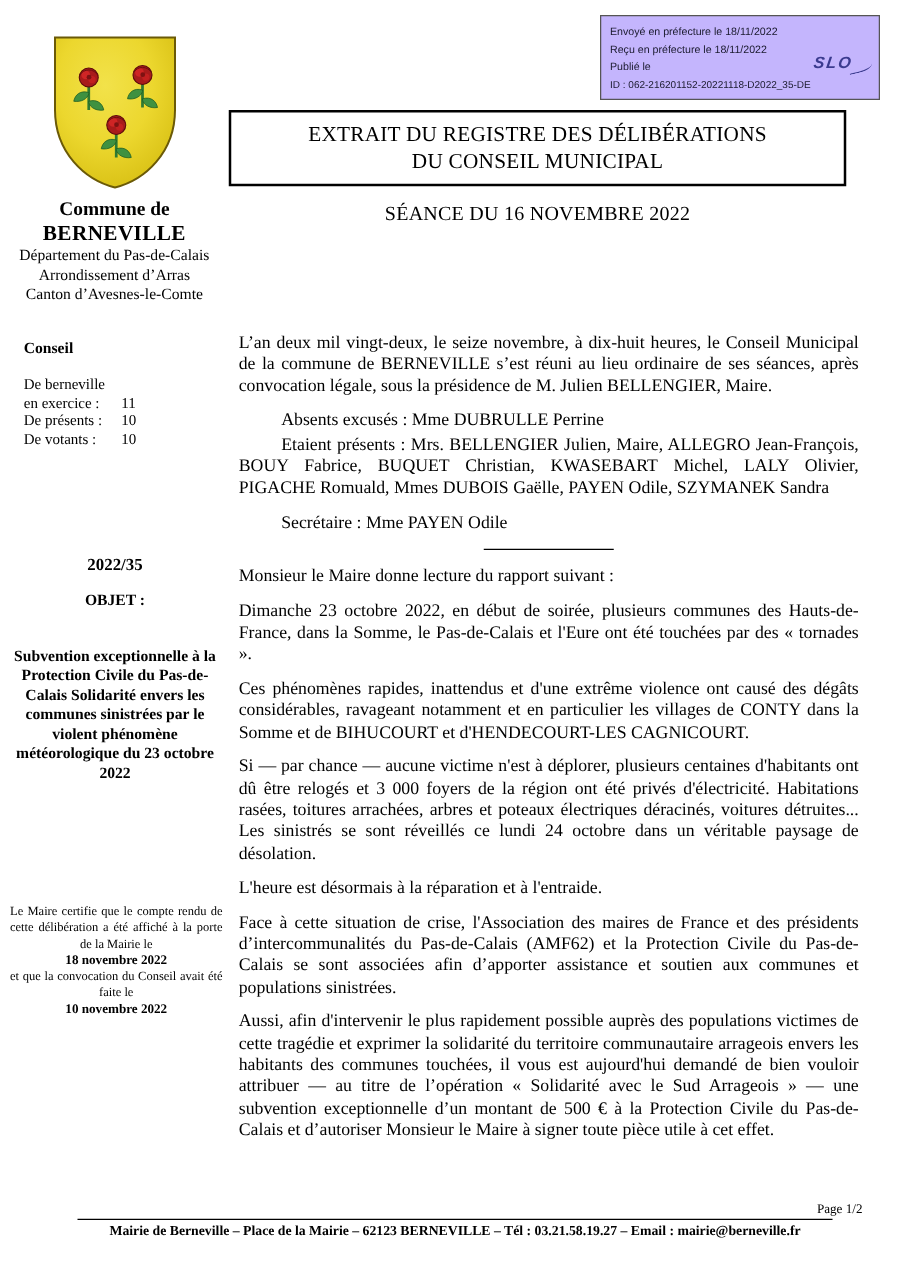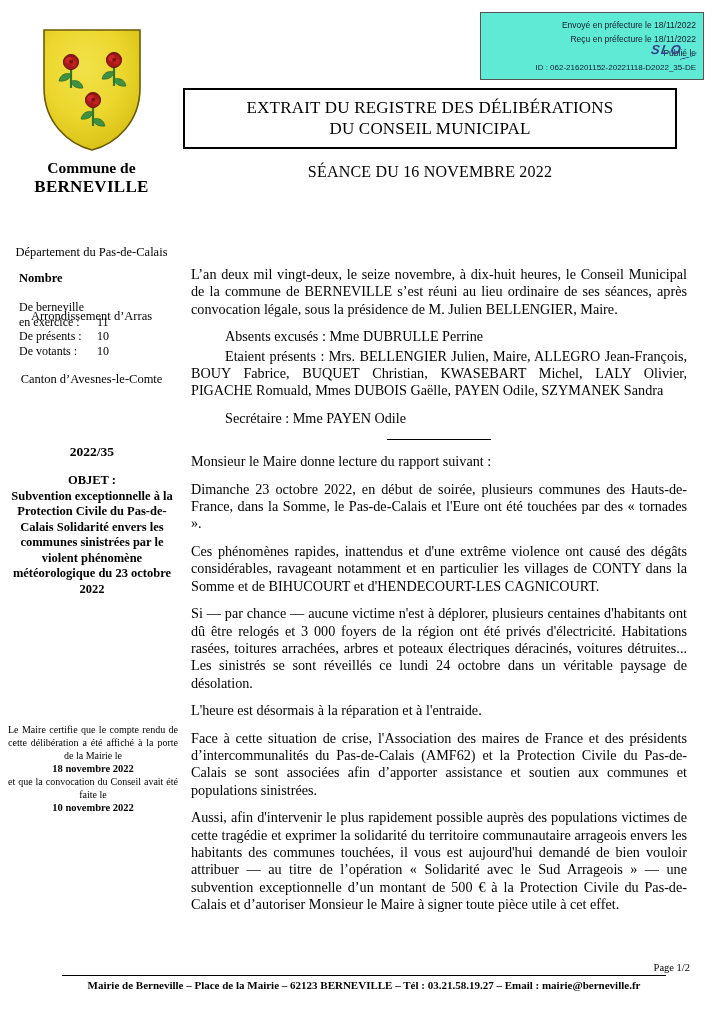--- a/index.html
+++ b/index.html
@@ -15,22 +15,21 @@
   }
 
   
   #prefecture-box {
     position: absolute;
     left: 480px;
     top: 12px;
     width: 224px;
     border: 1px solid #555;
     padding: 5px 7px 4px 7px;
-    background: #5eead4;
-    text-align: right;
+    background: #c4b5fd;
   }
   .pref-line {
     font-family: "Liberation Sans", sans-serif;
     font-size: 8.5px;
     line-height: 14px;
     color: #1a1a2e;
     white-space: nowrap;
     position: relative;
   }
   .pref-line.id-line { font-size: 8px; padding-top: 1px; }
@@ -108,21 +107,20 @@
   }
   #commune-name-2 {
     font-size: 17px;
     font-weight: bold;
     line-height: 20px;
     letter-spacing: 0.3px;
   }
   .commune-sub {
     font-size: 12.5px;
     line-height: 15.5px;
-    margin-top: 48px;
   }
 
   #nombre-block {
     position: absolute;
     left: 0;
     top: 271px;
     width: 183px;
     padding-left: 19px;
     text-align: left;
   }
@@ -145,21 +143,21 @@
     top: 444px;
     width: 176px;
     text-align: center;
   }
   #delib-number {
     font-size: 13.5px;
     font-weight: bold;
     margin-bottom: 13px;
   }
   #objet-label { font-size: 12.5px; font-weight: bold; line-height: 15.5px; }
-  #objet-text  { font-size: 12.5px; font-weight: bold; line-height: 15.5px; }
+  #objet-text  { font-size: 12.5px; font-weight: bold; line-height: 15.5px; margin-top: 29px; }
 
   #certif-block {
     position: absolute;
     left: 8px;
     top: 723px;
     width: 170px;
     text-align: center;
     font-size: 10px;
     line-height: 13px;
   }
@@ -266,21 +264,21 @@
       </g>
   </svg>
   <div id="commune-name-1">Commune de</div>
   <div id="commune-name-2">BERNEVILLE</div>
   <div class="commune-sub">Département du Pas-de-Calais</div>
   <div class="commune-sub">Arrondissement d’Arras</div>
   <div class="commune-sub">Canton d’Avesnes-le-Comte</div>
 </div>
 
 <div id="nombre-block">
-  <div id="nombre-title">Nombre</div>
+  <div id="nombre-title">Conseil</div>
   <div class="nombre-row">
     <span class="lbl">De berneville</span>
     <span class="val"></span>
   </div>
   <div class="nombre-row">
     <span class="lbl">en exercice :</span>
     <span class="val">11</span>
   </div>
   <div class="nombre-row">
     <span class="lbl">De présents :</span>

